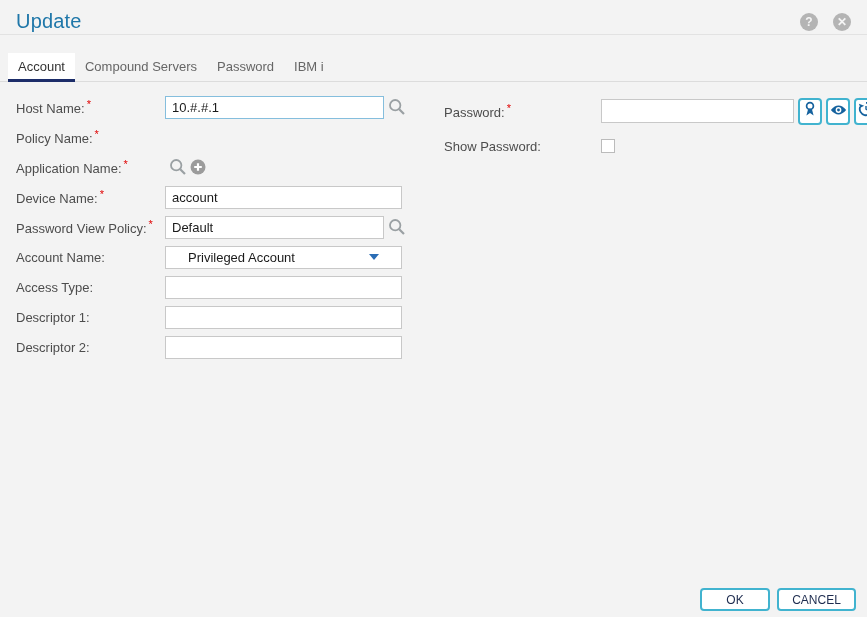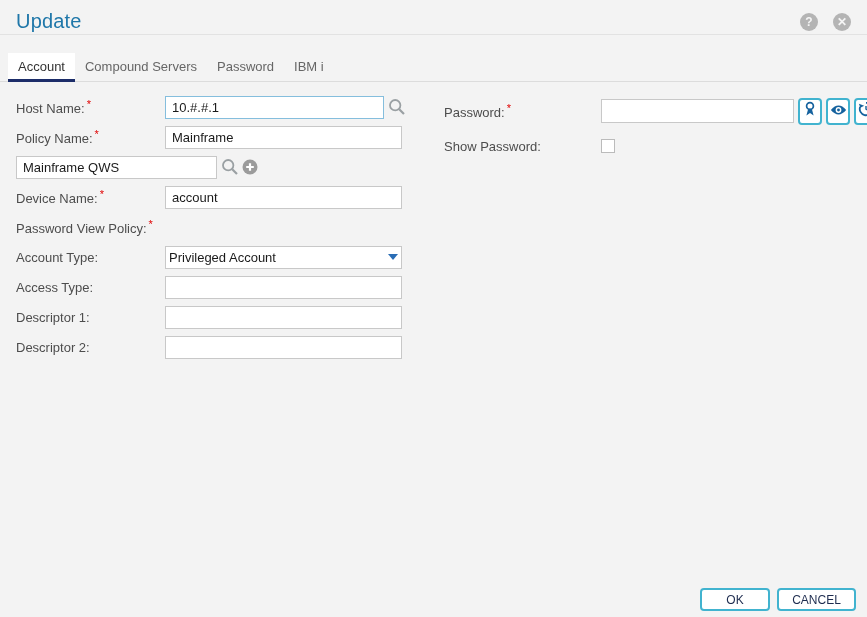--- a/index.html
+++ b/index.html
@@ -60,21 +60,21 @@
   .txt.focused { border:1px solid #85bedd; }
   .w-full { width:237px; }
   .w-icon { width:219px; }
   .w-icon2 { width:201px; }
   .trail { display:flex; align-items:center; margin-left:3px; }
   .icon-btn-plain { width:20px; height:20px; display:flex; align-items:center; justify-content:center; cursor:pointer; }
 
   .dropdown {
     width:237px; height:23px; border:1px solid #c8c8c8; background:#fff;
     display:flex; align-items:center; justify-content:space-between;
-    padding:0 3px; font-size:13px; color:#1a1a1a; cursor:pointer;text-align:center;
+    padding:0 22px; font-size:13px; color:#1a1a1a; cursor:pointer;text-align:center;
   }
   .caret {
     width:0; height:0; border-left:5px solid transparent; border-right:5px solid transparent;
     border-top:6px solid #2a6db5;
   }
 
   
   .pw-input { width:193px; height:24px; }
   .pw-btns { display:flex; gap:4px; margin-left:4px; }
   .teal-btn {
@@ -130,28 +130,25 @@
                 <circle cx="7.2" cy="7.2" r="5.2" fill="none" stroke="#9aa0a3" stroke-width="1.8"></circle>
                 <line x1="11.2" y1="11.2" x2="16" y2="16" stroke="#9aa0a3" stroke-width="2.2"></line>
               </svg>
           </span>
         </span>
       </div>
     </div>
 
     <div class="row">
       <div class="lbl"><span>Policy Name:</span><span class="req">*</span></div>
-      <div class="field">
-        <input class="txt w-full" value="Mainframe" style="">
-      </div>
-    </div>
-
-    <div class="row">
-      <div class="field">
-        <input class="txt w-icon2" value="Mainframe QWS" style="">
+    </div>
+
+    <div class="row">
+      <div class="lbl"><span>Application Name:</span><span class="req">*</span></div>
+      <div class="field">
         <span class="trail">
           <span class="icon-btn-plain">
             <svg width="18" height="18" viewBox="0 0 18 18">
                 <circle cx="7.2" cy="7.2" r="5.2" fill="none" stroke="#9aa0a3" stroke-width="1.8"></circle>
                 <line x1="11.2" y1="11.2" x2="16" y2="16" stroke="#9aa0a3" stroke-width="2.2"></line>
               </svg>
           </span>
           <span class="icon-btn-plain">
             <svg width="16" height="16" viewBox="0 0 16 16">
                 <circle cx="8" cy="8" r="7.5" fill="#9b9b9b"></circle>
@@ -164,24 +161,35 @@
 
     <div class="row">
       <div class="lbl"><span>Device Name:</span><span class="req">*</span></div>
       <div class="field">
         <input class="txt w-full" value="account" style="">
       </div>
     </div>
 
     <div class="row">
       <div class="lbl"><span>Password View Policy:</span><span class="req">*</span></div>
-    </div>
-
-    <div class="row">
-      <div class="lbl"><span>Account Type:</span></div>
+      <div class="field">
+        <input class="txt w-icon" value="Default" style="">
+        <span class="trail">
+          <span class="icon-btn-plain">
+            <svg width="18" height="18" viewBox="0 0 18 18">
+                <circle cx="7.2" cy="7.2" r="5.2" fill="none" stroke="#9aa0a3" stroke-width="1.8"></circle>
+                <line x1="11.2" y1="11.2" x2="16" y2="16" stroke="#9aa0a3" stroke-width="2.2"></line>
+              </svg>
+          </span>
+        </span>
+      </div>
+    </div>
+
+    <div class="row">
+      <div class="lbl"><span>Account Name:</span></div>
       <div class="field">
         <div class="dropdown">
           <span>Privileged Account</span>
           <span class="caret"></span>
         </div>
       </div>
     </div>
 
     <div class="row">
       <div class="lbl"><span>Access Type:</span></div>

